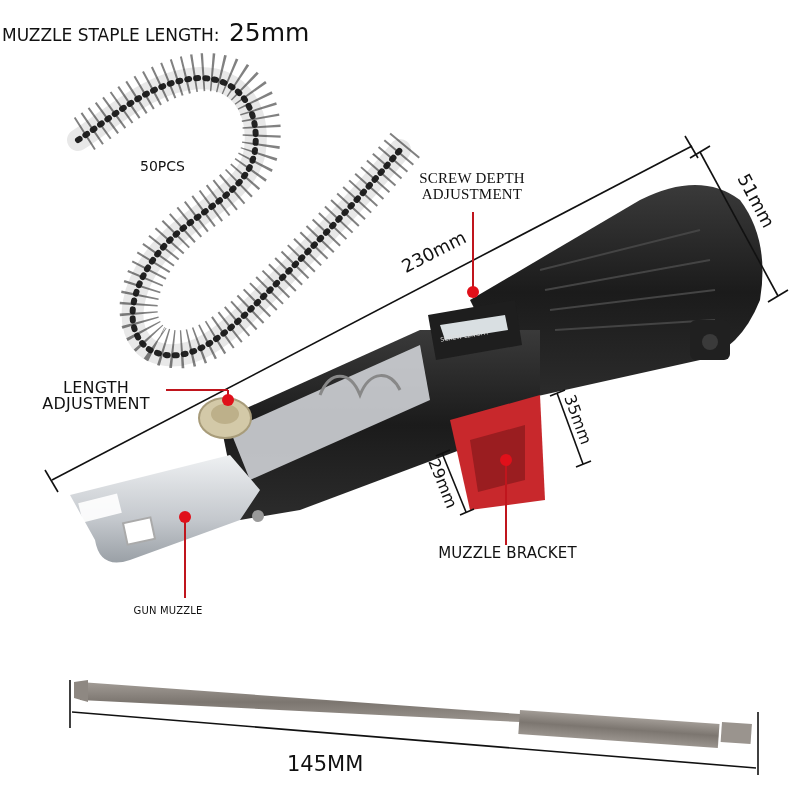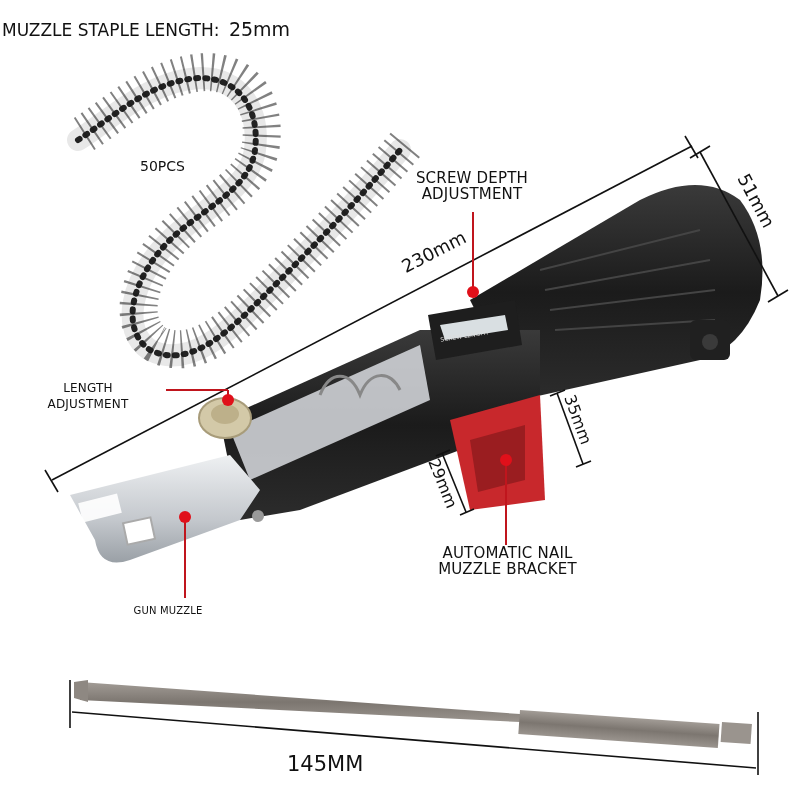--- a/index.html
+++ b/index.html
@@ -103,39 +103,38 @@
   <g>
     <path d="M80 682 L520 714 L520 722 L80 700 Z" fill="url(#bit)"></path>
     <path d="M74 682 L88 680 L88 702 L74 698 Z" fill="#8e8882"></path>
     <rect x="520" y="710" width="200" height="24" fill="url(#bit)" transform="rotate(4 520 710)"></rect>
     <rect x="722" y="722" width="30" height="20" fill="#9a948e" transform="rotate(4 722 722)"></rect>
   </g>
 </svg>
 
 <div class="abs" style="left:2px;top:18px;font-size:17px;white-space:nowrap;">
   <span>MUZZLE STAPLE LENGTH:</span>
-  <span style="font-size:19px;margin-left:4px;">25mm</span>
+  <span style="font-size:25px;margin-left:4px;">25mm</span>
 </div>
 
 <div class="abs" style="left:140px;top:158px;font-size:14px;">50PCS</div>
 
-<div class="abs lbl" style="left:392px;top:170px;width:160px;">
+<div class="abs lbl" style="left:392px;top:170px;width:160px;font-family:Liberation Serif, serif;">
   <span>SCREW DEPTH</span>
   <span>ADJUSTMENT</span>
 </div>
 
-<div class="abs lbl" style="left:18px;top:380px;width:140px;font-size:12px;">
+<div class="abs lbl" style="left:26px;top:380px;width:140px;font-size:16px;">
   <span>LENGTH</span>
   <span>ADJUSTMENT</span>
 </div>
 
 <div class="abs lbl" style="left:108px;top:603px;width:120px;font-size:10px;">GUN MUZZLE</div>
 
 <div class="abs lbl" style="left:420px;top:545px;width:175px;">
-  <span>AUTOMATIC NAIL</span>
   <span>MUZZLE BRACKET</span>
 </div>
 
 <div class="abs" style="left:398px;top:258px;font-size:18px;transform:rotate(-27deg);transform-origin:left top;">230mm</div>
 <div class="abs" style="left:752px;top:170px;font-size:18px;transform:rotate(62deg);transform-origin:left top;">51mm</div>
 <div class="abs" style="left:578px;top:392px;font-size:16px;transform:rotate(70deg);transform-origin:left top;">35mm</div>
 <div class="abs" style="left:442px;top:456px;font-size:16px;transform:rotate(68deg);transform-origin:left top;">29mm</div>
 <div class="abs" style="left:287px;top:752px;font-size:21px;">145MM</div>
 
 <div class="abs" style="left:440px;top:332px;font-size:6px;color:#ddd;transform:rotate(-9deg);">SCREW LENGTH</div>

